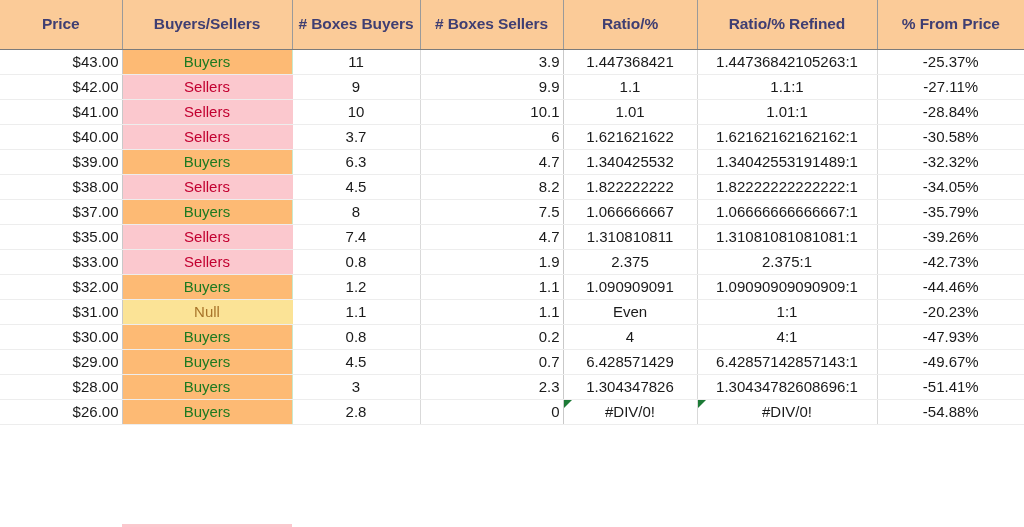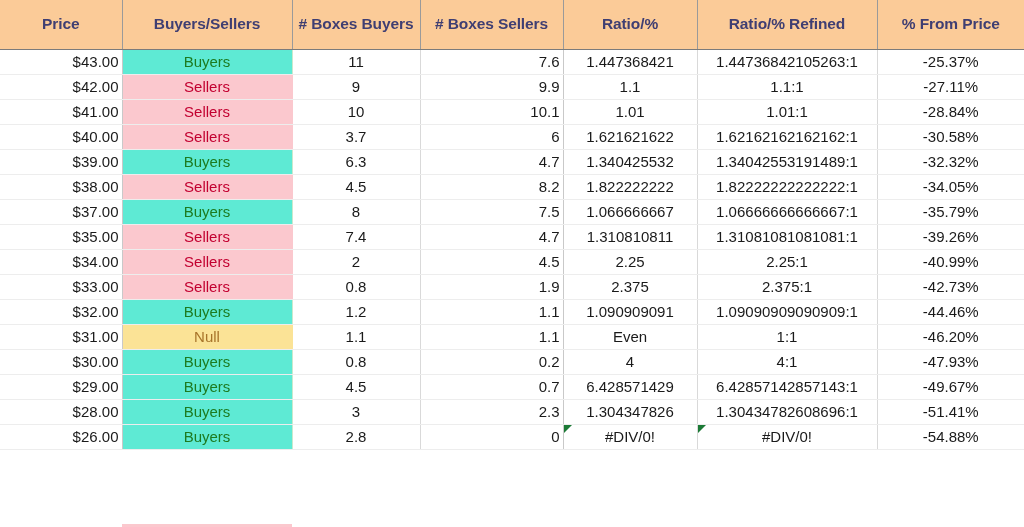--- a/index.html
+++ b/index.html
@@ -64,21 +64,21 @@
     white-space: nowrap;
     overflow: hidden;
     background: #ffffff;
     position: relative;
   }
   tbody td:last-child { border-right: none; text-align: center; }
 
   tbody td.sep-strong { border-right: 1px solid #c9c9c9; text-align: right; }
 
   
-  td.st-buyers  { background: #5eead4; color: #1d7a20; border-right-color: #c9e9cc; }
+  td.st-buyers  { background: #fdba74; color: #1d7a20; border-right-color: #c9e9cc; }
   td.st-sellers { background: #fbc8ce; color: #c20030; border-right-color: #fbc8ce; margin-top: 24px; }
   td.st-null    { background: #fbe396; color: #a8742a; border-right-color: #fbe396; }
 
   
   .err-flag {
     position: absolute;
     top: 0;
     left: 0;
     width: 0;
     height: 0;
@@ -128,21 +128,21 @@
         <th>Ratio/%</th>
         <th>Ratio/% Refined</th>
         <th>% From Price</th>
       </tr>
     </thead>
     <tbody id="tbody">
         <tr>
           <td class="sep-strong"><span>$43.00</span></td>
           <td class="st-buyers"><span>Buyers</span></td>
           <td><span>11</span></td>
-          <td class="sep-strong"><span>7.6</span></td>
+          <td class="sep-strong"><span>3.9</span></td>
           <td><span>1.447368421</span></td>
           <td><span>1.44736842105263:1</span></td>
           <td><span>-25.37%</span></td>
         </tr>
         <tr>
           <td class="sep-strong"><span>$42.00</span></td>
           <td class="st-sellers"><span>Sellers</span></td>
           <td><span>9</span></td>
           <td class="sep-strong"><span>9.9</span></td>
           <td><span>1.1</span></td>
@@ -195,29 +195,20 @@
           <td><span>-35.79%</span></td>
         </tr>
         <tr>
           <td class="sep-strong"><span>$35.00</span></td>
           <td class="st-sellers"><span>Sellers</span></td>
           <td><span>7.4</span></td>
           <td class="sep-strong"><span>4.7</span></td>
           <td><span>1.310810811</span></td>
           <td><span>1.31081081081081:1</span></td>
           <td><span>-39.26%</span></td>
-        </tr>
-        <tr>
-          <td class="sep-strong"><span>$34.00</span></td>
-          <td class="st-sellers"><span>Sellers</span></td>
-          <td><span>2</span></td>
-          <td class="sep-strong"><span>4.5</span></td>
-          <td><span>2.25</span></td>
-          <td><span>2.25:1</span></td>
-          <td><span>-40.99%</span></td>
         </tr>
         <tr>
           <td class="sep-strong"><span>$33.00</span></td>
           <td class="st-sellers"><span>Sellers</span></td>
           <td><span>0.8</span></td>
           <td class="sep-strong"><span>1.9</span></td>
           <td><span>2.375</span></td>
           <td><span>2.375:1</span></td>
           <td><span>-42.73%</span></td>
         </tr>
@@ -230,21 +221,21 @@
           <td><span>1.09090909090909:1</span></td>
           <td><span>-44.46%</span></td>
         </tr>
         <tr>
           <td class="sep-strong"><span>$31.00</span></td>
           <td class="st-null"><span>Null</span></td>
           <td><span>1.1</span></td>
           <td class="sep-strong"><span>1.1</span></td>
           <td><span>Even</span></td>
           <td><span>1:1</span></td>
-          <td><span>-46.20%</span></td>
+          <td><span>-20.23%</span></td>
         </tr>
         <tr>
           <td class="sep-strong"><span>$30.00</span></td>
           <td class="st-buyers"><span>Buyers</span></td>
           <td><span>0.8</span></td>
           <td class="sep-strong"><span>0.2</span></td>
           <td><span>4</span></td>
           <td><span>4:1</span></td>
           <td><span>-47.93%</span></td>
         </tr>

